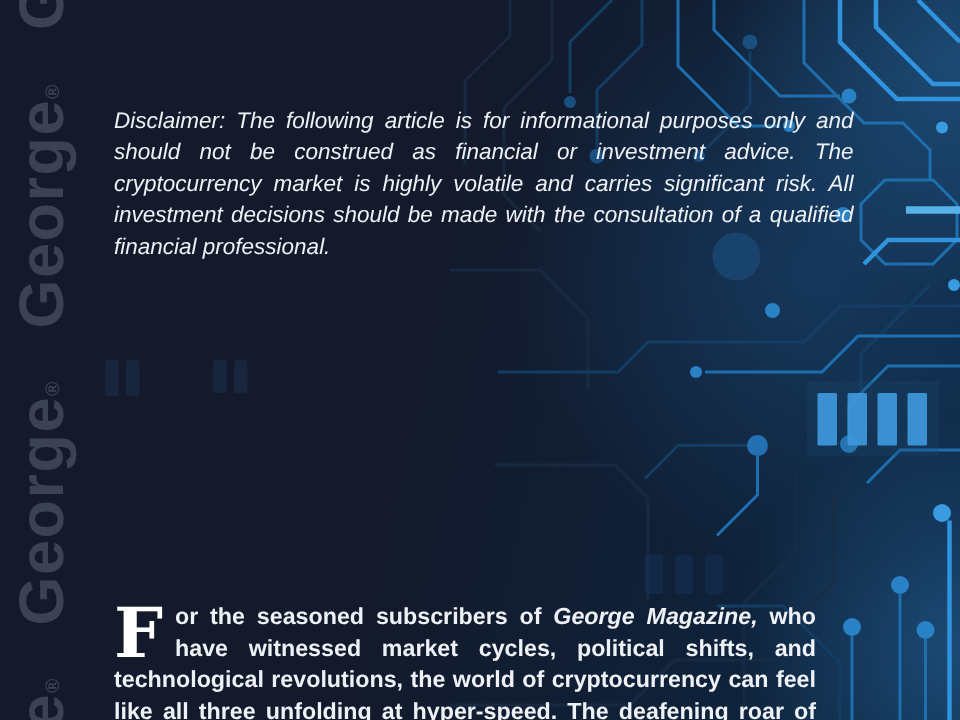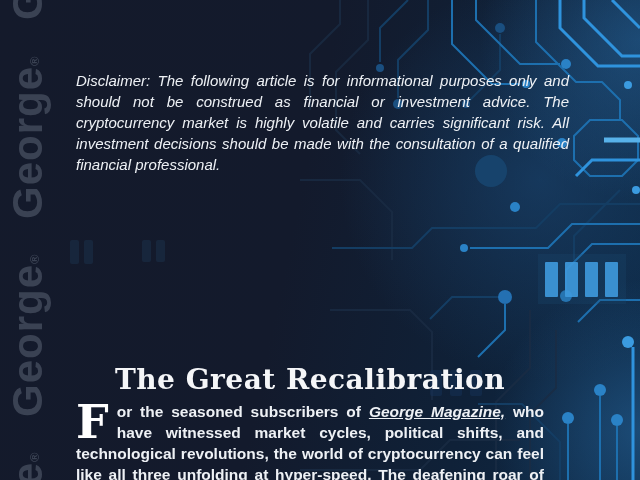--- a/index.html
+++ b/index.html
@@ -60,21 +60,21 @@
     text-align:justify;
   }
   .dropcap{
     float:left;
     font-family:"DejaVu Serif",serif;
     font-size:46px;line-height:38px;
     font-weight:bold;
     color:#ffffff;
     margin:2px 8px 0 0;
   }
-  .mag-italic{font-style:italic;text-decoration:underline;}
+  .mag-italic{font-style:italic;}
 </style>
 </head>
 <body>
 
 <div id="page">
 
   <svg id="circuit" viewBox="0 0 640 480" xmlns="http://www.w3.org/2000/svg">
     <defs>
       <radialGradient id="glow1" cx="50%" cy="50%" r="50%">
         <stop offset="0%" stop-color="#1c4a78" stop-opacity="0.55"></stop>
@@ -181,19 +181,18 @@
   </div>
   <div class="wm wm-c">
     <span>George</span><span class="wm-mark">®</span>
   </div>
   <div class="wm wm-d">
     <span>George</span><span class="wm-mark">®</span>
   </div>
 
   <p class="disclaimer">Disclaimer: The following article is for informational purposes only and should not be construed as financial or investment advice. The cryptocurrency market is highly volatile and carries significant risk. All investment decisions should be made with the consultation of a qualified financial professional.</p>
 
-  <h1 class="article-title">The Great Recalibration</h1>
 
   <p class="article-body">
     <span class="dropcap">F</span><span>or the seasoned subscribers of </span><span class="mag-italic">George Magazine,</span><span> who have witnessed market cycles, political shifts, and technological revolutions, the world of cryptocurrency can feel like all three unfolding at hyper-speed. The deafening roar of the last bull market, followed by the sobering silence of the subsequent “crypto winter,”</span>
   </p>
 
 </div>
 
 </body></html>

